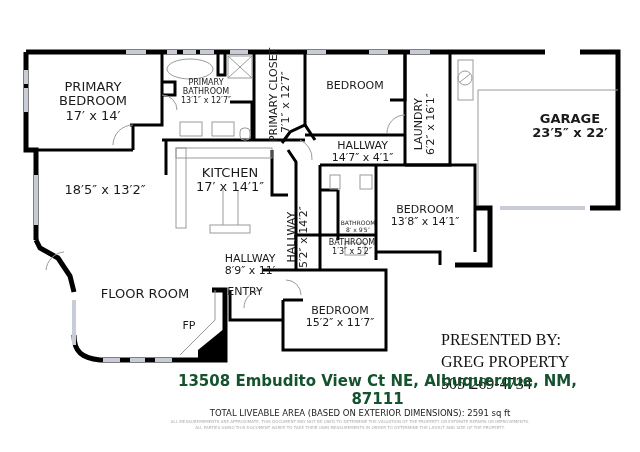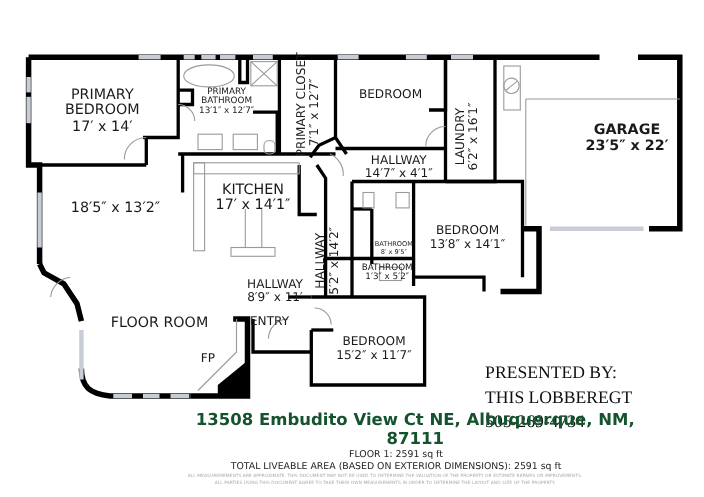--- a/index.html
+++ b/index.html
@@ -199,23 +199,22 @@
 <div class="room-label md" style="left:178px; top:320px; width:22px;">
   <span class="n">FP</span>
 </div>
 <div class="room-label md" style="left:300px; top:305px; width:80px;">
   <span class="n">BEDROOM</span>
   <span class="d">15′2″ x 11′7″</span>
 </div>
 
 <div class="presented">
   <div>PRESENTED BY:</div>
-  <div>THIS LOBBEREGT</div>
+  <div>GREG PROPERTY</div>
   <div>505-269-4734</div>
 </div>
 
 <div class="footer">
   <div class="address">13508 Embudito View Ct NE, Albuquerque, NM, 87111</div>
-  <div class="line">FLOOR 1: 2591 sq ft</div>
   <div class="line">TOTAL LIVEABLE AREA (BASED ON EXTERIOR DIMENSIONS): 2591 sq ft</div>
   <div class="disc">ALL MEASUREMEMENTS ARE APPROXIMATE. THIS DOCUMENT MAY NOT BE USED TO DETERMINE THE VALUATION OF THE PROPERTY OR ESTIMATE REPAIRS OR IMPROVEMENTS.</div>
   <div class="disc">ALL PARTIES USING THIS DOCUMENT AGREE TO TAKE THEIR OWN MEASUREMENTS IN ORDER TO DETERMINE THE LAYOUT AND SIZE OF THE PROPERTY.</div>
 </div>
 
 </body></html>

